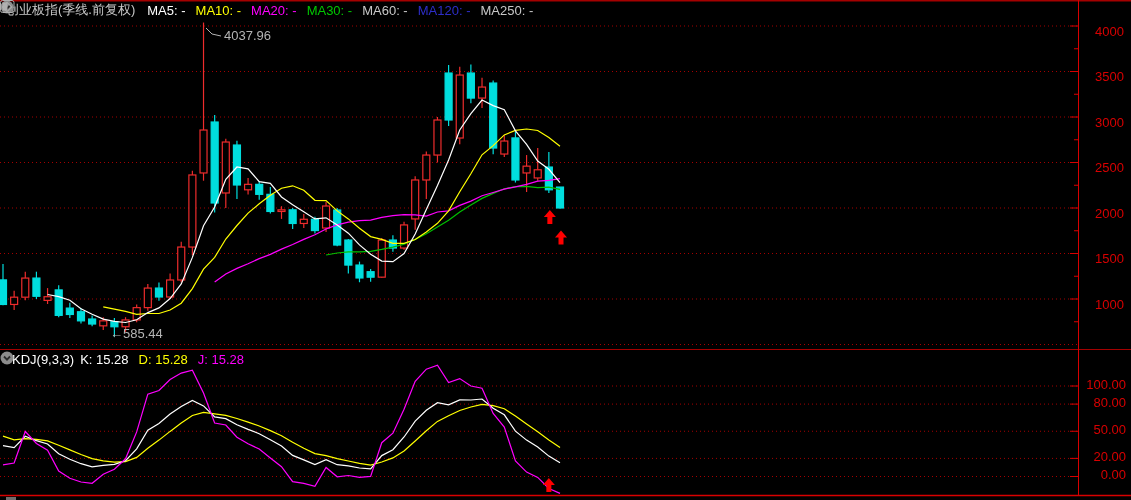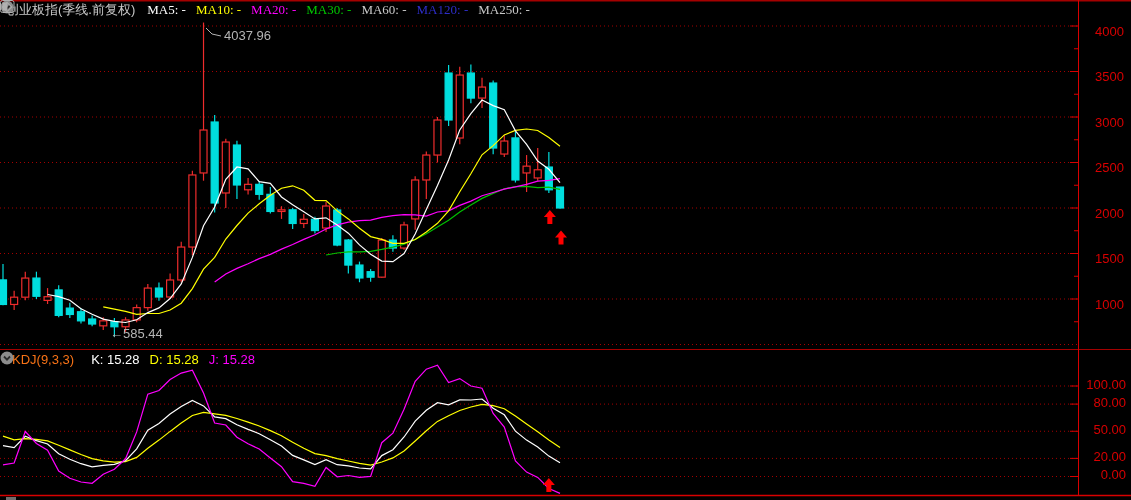--- a/index.html
+++ b/index.html
@@ -4,26 +4,26 @@
 <style>
   html,body{margin:0;padding:0;background:#000;}
   .screen{position:relative;width:1131px;height:500px;background:#000;overflow:hidden;
           font-family:"Liberation Sans","DejaVu Sans",sans-serif;}
   svg{position:absolute;left:0;top:0;}
   svg text{font-family:"Liberation Sans","DejaVu Sans",sans-serif;}
   .hdr{position:absolute;left:0;top:0;width:1131px;height:20px;display:flex;align-items:center;
        font-size:13px;white-space:nowrap;}
   .hdr .title{color:#c8c8c8;margin-left:6px;}
   .cbtn{display:inline-flex;align-items:center;justify-content:center;margin:0 6px;cursor:pointer;}
-  .ma-item{margin-right:10px;font-family:Liberation Serif, serif;}
+  .ma-item{margin-right:10px;}
   .spacer{flex:1;}
   .winicons{display:flex;align-items:center;gap:8px;margin-right:57px;}
   .khdr{position:absolute;left:0;top:351px;width:1131px;height:17px;display:flex;align-items:center;
         font-size:13px;white-space:nowrap;}
-  .khdr .ktitle{color:#f97316;margin-right:17px;}
+  .khdr .ktitle{color:#ffffff;margin-right:6px;}
   .kdj-item{margin-right:10px;}
   .nub{position:absolute;left:6px;bottom:0;width:10px;height:3px;background:#6e6e6e;}
 </style>
 </head>
 <body>
 
 <div class="screen">
 
   <svg id="chart" width="1131" height="500">
       <line x1="0" y1="26" x2="1078" y2="26" stroke="#a40000" stroke-width="1" stroke-dasharray="1 3"></line>

